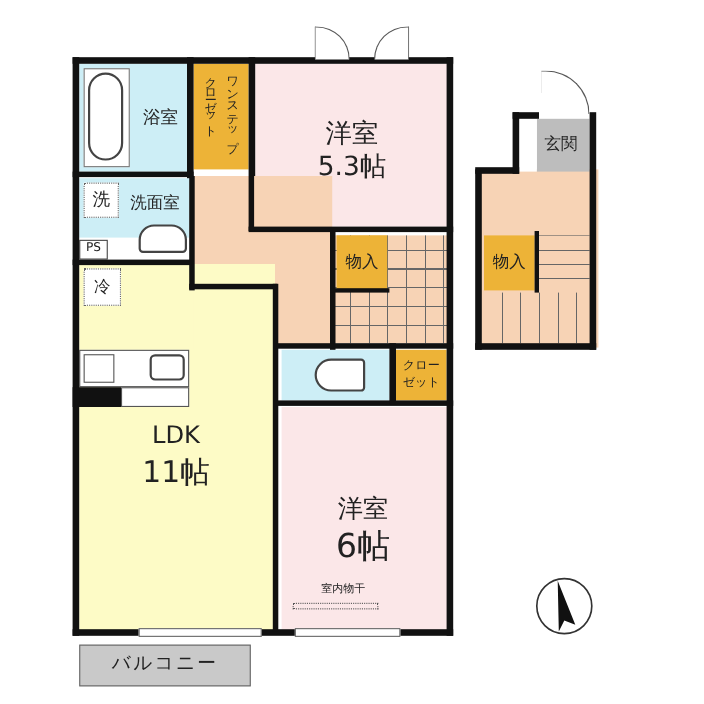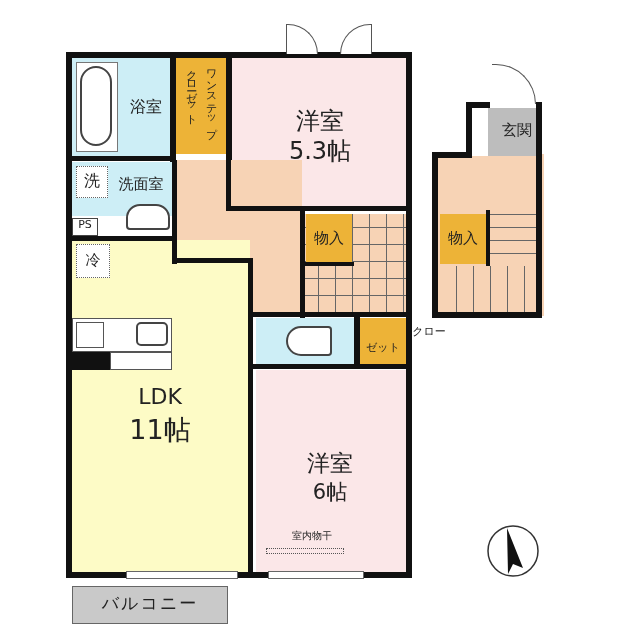--- a/index.html
+++ b/index.html
@@ -42,37 +42,37 @@
 <div class="abs" style="left:306px;top:214px;width:46px;height:50px;background:#edb337;"></div>
 <div class="lbl" style="left:306px;top:230px;width:46px;font-size:15px;">物入</div>
 <div class="abs" style="left:302px;top:214px;width:106px;height:98px;background:#f7d3b5;background-image:repeating-linear-gradient(90deg,transparent 0 16px,#666 16px 17px),repeating-linear-gradient(0deg,transparent 0 16px,#666 16px 17px);"></div>
 <div class="abs" style="left:306px;top:214px;width:46px;height:50px;background:#edb337;"></div>
 <div class="lbl" style="left:306px;top:230px;width:46px;font-size:15px;">物入</div>
 
 <div class="abs" style="left:256px;top:318px;width:98px;height:46px;background:#cdeef6;"></div>
 <div class="abs" style="left:286px;top:326px;width:46px;height:30px;border:2px solid #444;border-radius:16px 4px 4px 16px;background:#fff;"></div>
 
 <div class="abs" style="left:360px;top:318px;width:46px;height:46px;background:#edb337;"></div>
-<div class="lbl" style="left:360px;top:326px;width:46px;font-size:11px;padding-left:46px;">クロー</div>
+<div class="lbl" style="left:360px;top:326px;width:46px;font-size:11px;">クロー</div>
 <div class="lbl" style="left:360px;top:342px;width:46px;font-size:11px;">ゼット</div>
 
 <div class="abs" style="left:72px;top:240px;width:178px;height:334px;background:#fdfbc6;"></div>
 <div class="abs" style="left:176px;top:262px;width:74px;height:56px;background:#fdfbc6;"></div>
 <div class="abs" style="left:76px;top:244px;width:34px;height:34px;border:1px dotted #666;background:#fff;"></div>
 <div class="lbl" style="left:76px;top:252px;width:34px;font-size:15px;">冷</div>
 <div class="abs" style="left:72px;top:318px;width:100px;height:34px;background:#fff;border:1px solid #555;"></div>
 <div class="abs" style="left:76px;top:322px;width:28px;height:26px;border:1px solid #555;background:#fff;"></div>
 <div class="abs" style="left:136px;top:322px;width:32px;height:24px;border:2px solid #444;border-radius:5px;background:#fff;"></div>
 <div class="abs" style="left:110px;top:352px;width:62px;height:18px;background:#fff;border:1px solid #555;"></div>
 <div class="lbl" style="left:110px;top:384px;width:100px;font-size:22px;">LDK</div>
 <div class="lbl" style="left:110px;top:414px;width:100px;font-size:27px;">11帖</div>
 
 <div class="abs" style="left:256px;top:370px;width:152px;height:204px;background:#fbe7e8;"></div>
 <div class="lbl" style="left:280px;top:450px;width:100px;font-size:23px;">洋室</div>
-<div class="lbl" style="left:280px;top:480px;width:100px;font-size:21px;">6帖</div>
+<div class="lbl" style="left:280px;top:480px;width:100px;font-size:30px;">6帖</div>
 <div class="lbl" style="left:262px;top:530px;width:100px;font-size:10px;">室内物干</div>
 <div class="abs" style="left:266px;top:548px;width:78px;height:6px;border:1px dotted #555;"></div>
 
 <div class="wall" style="left:66px;top:52px;width:346px;height:6px;"></div>
 <div class="wall" style="left:66px;top:52px;width:6px;height:526px;"></div>
 <div class="wall" style="left:406px;top:52px;width:6px;height:526px;"></div>
 <div class="wall" style="left:66px;top:572px;width:346px;height:6px;"></div>
 <div class="wall" style="left:170px;top:52px;width:6px;height:110px;"></div>
 <div class="wall" style="left:226px;top:52px;width:6px;height:108px;"></div>
 <div class="wall" style="left:66px;top:156px;width:110px;height:5px;"></div>
@@ -92,21 +92,21 @@
 <div class="abs" style="left:126px;top:571px;width:112px;height:8px;background:#fff;border:1px solid #666;"></div>
 <div class="abs" style="left:268px;top:571px;width:96px;height:8px;background:#fff;border:1px solid #666;"></div>
 <div class="abs" style="left:286px;top:24px;width:32px;height:30px;border:1px solid #555;border-bottom:none;border-radius:0 30px 0 0;background:#fff;"></div>
 <div class="abs" style="left:340px;top:24px;width:32px;height:30px;border:1px solid #555;border-bottom:none;border-radius:30px 0 0 0;background:#fff;"></div>
 
 <div class="abs" style="left:72px;top:586px;width:156px;height:38px;background:#c9c9c9;border:1px solid #666;"></div>
 <div class="lbl" style="left:72px;top:594px;width:156px;font-size:17px;letter-spacing:2px;">バルコニー</div>
 
 <div class="abs" style="left:434px;top:154px;width:110px;height:162px;background:#f7d3b5;"></div>
 <div class="abs" style="left:488px;top:108px;width:48px;height:48px;background:#bdbdbd;"></div>
-<div class="lbl" style="left:488px;top:122px;width:44px;font-size:15px;text-align:right;">玄関</div>
+<div class="lbl" style="left:488px;top:122px;width:44px;font-size:15px;">玄関</div>
 <div class="abs" style="left:470px;top:108px;width:18px;height:48px;background:#fff;"></div>
 <div class="abs" style="left:492px;top:64px;width:44px;height:40px;border:1px solid #555;border-bottom:none;border-left:none;border-radius:0 40px 0 0;background:#fff;"></div>
 <div class="abs" style="left:440px;top:214px;width:46px;height:50px;background:#edb337;"></div>
 <div class="lbl" style="left:440px;top:230px;width:46px;font-size:15px;">物入</div>
 <div class="abs" style="left:440px;top:266px;width:96px;height:46px;background-image:repeating-linear-gradient(90deg,transparent 0 16px,#666 16px 17px);"></div>
 <div class="abs" style="left:490px;top:214px;width:46px;height:52px;background-image:repeating-linear-gradient(0deg,transparent 0 12px,#666 12px 13px);"></div>
 <div class="wall" style="left:432px;top:154px;width:6px;height:164px;"></div>
 <div class="wall" style="left:536px;top:102px;width:6px;height:216px;"></div>
 <div class="wall" style="left:432px;top:312px;width:110px;height:6px;"></div>
 <div class="wall" style="left:432px;top:152px;width:40px;height:6px;"></div>

